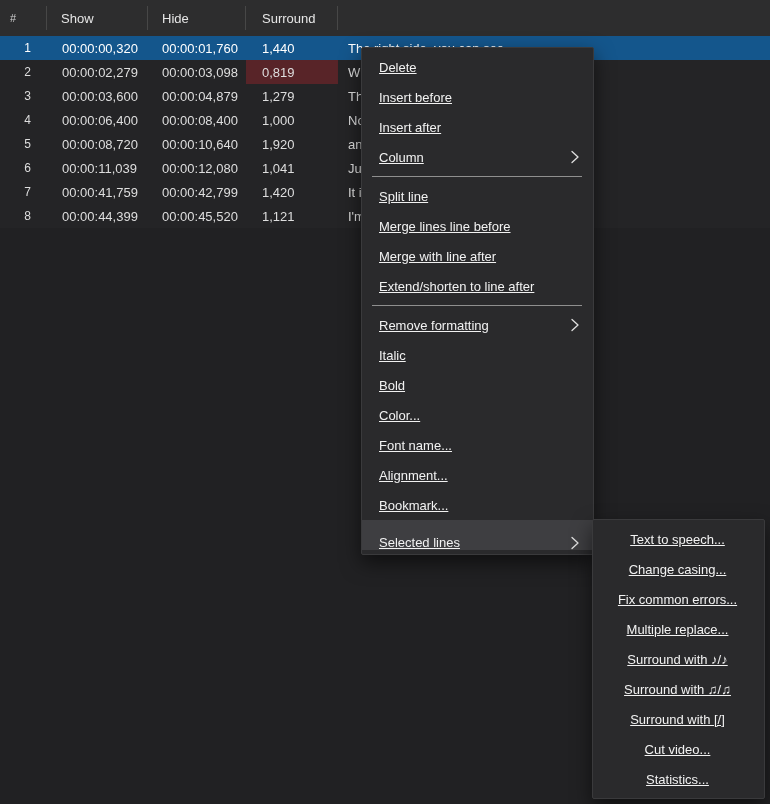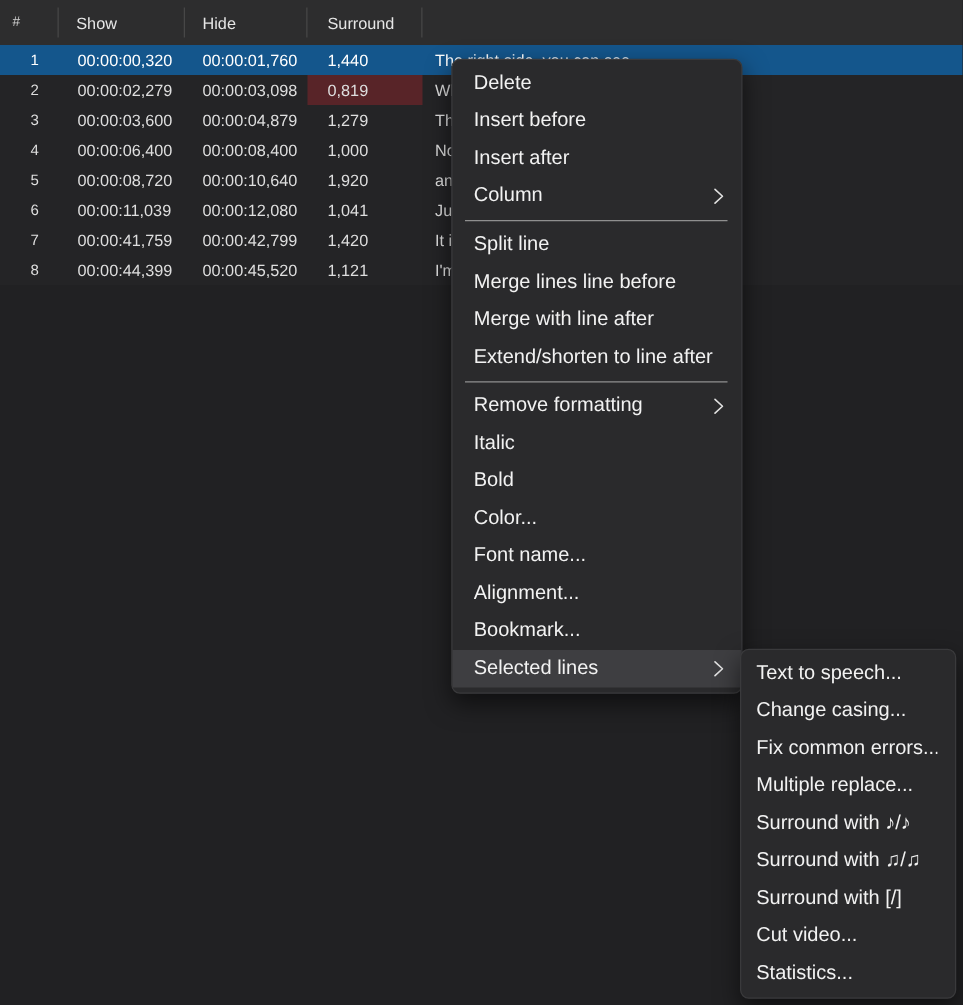--- a/index.html
+++ b/index.html
@@ -37,33 +37,33 @@
   .h1{width:101px;padding-left:14px;}
   .h2{width:98px;padding-left:14px;}
   .h3{width:92px;padding-left:16px;}
   .h4{flex:1;padding-left:12px;}
   .cell.warn{background:var(--warn-red,#582428);}
 
   
   .menu{
     position:absolute;box-sizing:border-box;
     background:var(--menu-bg,#2a2a2c);
-    border:1px solid #3a3a3c;border-radius:7px;
+    border:1px solid #3a3a3c;border-radius:2px;
     padding:4px 0;
     box-shadow:0 8px 20px rgba(0,0,0,.55);
-    color:#f2f2f2;font-size:16px;
+    color:#f2f2f2;font-size:13px;text-decoration:underline;
   }
   #menu{left:361px;top:47px;width:233px;}
   #submenu{left:592px;top:519px;width:173px;}
   .mi{
     position:relative;height:30px;display:flex;align-items:center;
     padding:0 14px 0 17px;white-space:nowrap;
   }
-  #submenu .mi{padding-left:12px;}
-  .mi.hl{background:var(--menu-hl,#3e3e41);}
+  #submenu .mi{padding-left:12px;text-align:center;}
+  .mi.hl{background:var(--menu-hl,#3e3e41);align-items:flex-end;}
   .mi .lbl{flex:1;overflow:hidden;}
   .mi .chev{display:flex;align-items:center;margin-left:8px;}
   .msep{height:9px;display:flex;align-items:center;padding:0 11px 0 10px;}
   .msep .line{height:1px;width:100%;background:#8f8f8f;}
 </style>
 </head>
 <body style="--sel-blue: #14568c; --warn-red: #582428; --menu-bg: #2a2a2c; --menu-hl: #3e3e41; --header-bg: #2d2d2e; --row-bg: #242426; --page-bg: #212123;">
 
 <div class="screen">
   <div class="lv-header" id="lvHeader">

